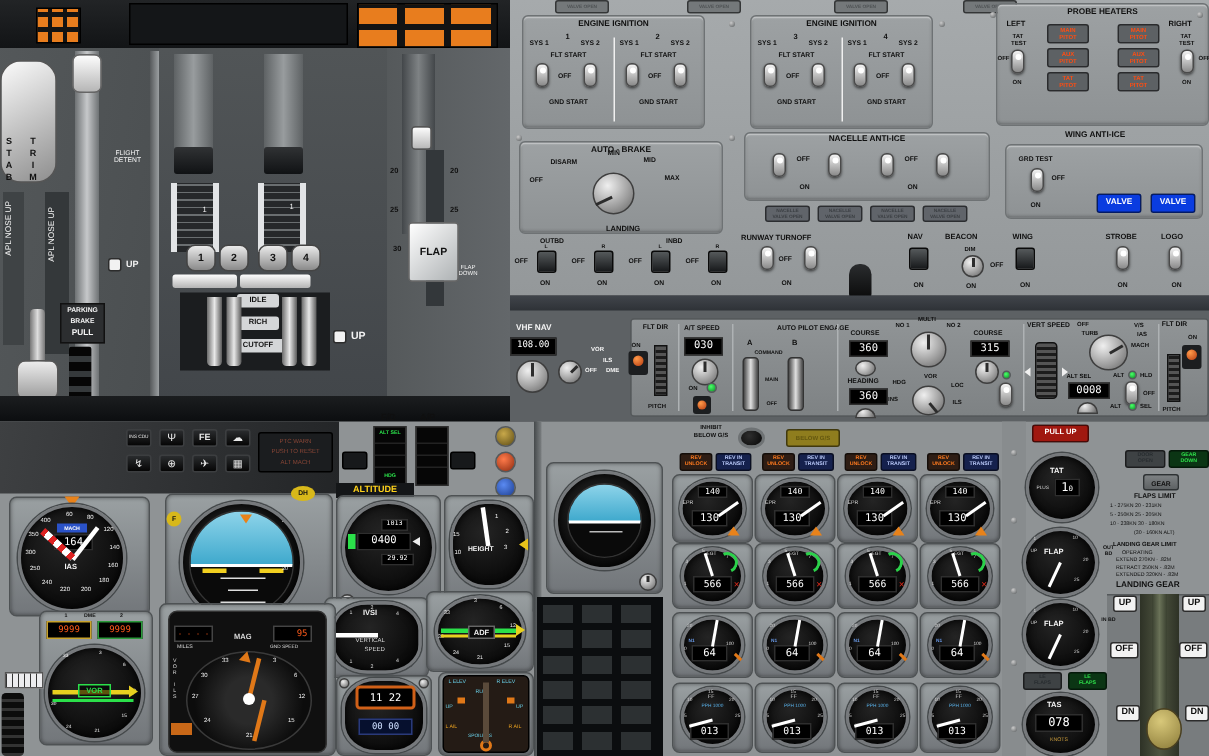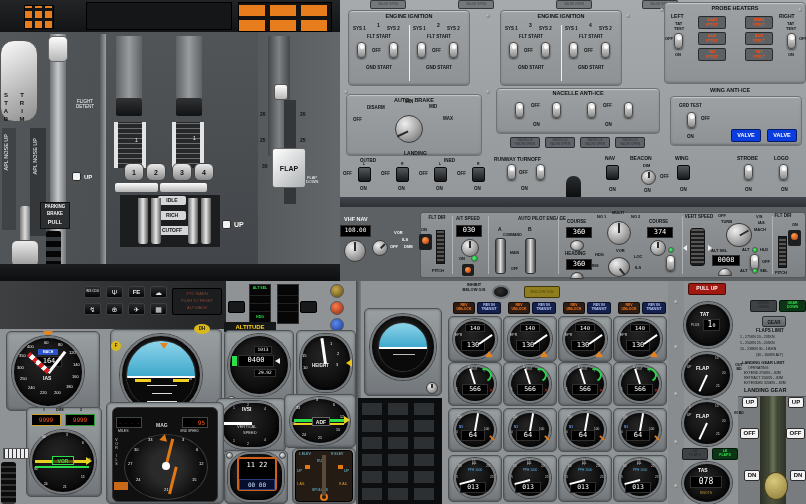--- a/index.html
+++ b/index.html
@@ -365,21 +365,21 @@
     </div>
 <div class="t k b f4" style="left:616px;top:249px">VOR</div>
 <div class="t k b f4" style="left:595px;top:253px">HDG</div>
 <div class="t k b f4" style="left:634px;top:255px">LOC</div>
 <div class="t k b f4" style="left:592px;top:264px">INS</div>
 <div class="t k b f4" style="left:635px;top:266px">ILS</div>
 <div class="kn" style="left:608px;top:257px;width:22px;height:20px">
       <i style="transform:rotate(140deg);transform-origin:1px 9px"></i>
     </div>
 <div class="t k b f45" style="left:649px;top:220px">COURSE</div>
-<div class="dig" style="left:647px;top:227px;width:26px;height:11px;font-size:7px">374</div>
+<div class="dig" style="left:647px;top:227px;width:26px;height:11px;font-size:7px">315</div>
 <div class="kn" style="left:650px;top:240px;width:16px;height:16px">
       <i></i>
     </div>
 <div class="lamp" style="left:668px;top:247px;width:6px;height:6px;background:radial-gradient(circle at 40% 35%,#4aff6a,#0a8a22)"></div>
 <div class="tog" style="left:666px;top:255px"></div>
 <div class="a" style="left:682px;top:216px;width:1px;height:58px;background:#aeb2b4"></div>
 <div class="t k b f45 c" style="left:684px;top:215px;width:30px;white-space:normal">VERT SPEED</div>
 <div class="a ridge" style="left:690px;top:228px;width:15px;height:38px;border:1px solid #111;border-radius:3px"></div>
 <div class="a" style="left:683px;top:245px;width:0;height:0;border-top:3px solid transparent;border-bottom:3px solid transparent;border-right:4px solid #f0f0f0"></div>
 <div class="a" style="left:708px;top:245px;width:0;height:0;border-top:3px solid transparent;border-bottom:3px solid transparent;border-left:4px solid #f0f0f0"></div>
@@ -535,21 +535,21 @@
 <div class="t w f35" style="left:302px;top:434px">24</div>
 <div class="t w f35" style="left:292px;top:423px">30</div>
 <div class="t w f35" style="left:296px;top:407px">33</div>
 <div class="a" style="left:294px;top:419px;width:50px;height:3px;background:#2be04a"></div>
 <div class="a" style="left:344px;top:416px;width:0;height:0;border-top:4px solid transparent;border-bottom:4px solid transparent;border-left:6px solid #e8d020"></div>
 <div class="a" style="left:294px;top:423px;width:50px;height:2px;background:#e8d020"></div>
 <div class="a" style="left:312px;top:417px;width:18px;height:9px;background:#0a0a0a;border:1px solid #666;color:#eee;font-size:5px;text-align:center;line-height:9px;font-weight:bold">ADF</div>
 
 <div class="sq" style="left:224px;top:450px;width:64px;height:54px"></div>
 <div class="gau" style="left:228px;top:452px;width:56px;height:50px;border-radius:40%"></div>
-<div class="a" style="left:237px;top:457px;width:40px;height:34px;background:#000;border:2px solid #d06018;border-radius:3px;color:#fff;font-family:'DejaVu Sans Mono',monospace;font-size:7px;text-align:center;line-height:12px">11 22</div>
+<div class="a" style="left:237px;top:457px;width:40px;height:16px;background:#000;border:2px solid #d06018;border-radius:3px;color:#fff;font-family:'DejaVu Sans Mono',monospace;font-size:7px;text-align:center;line-height:12px">11 22</div>
 <div class="a" style="left:239px;top:479px;width:36px;height:11px;background:#06102e;border:1px solid #2a3a7a;color:#cfe0ff;font-family:'DejaVu Sans Mono',monospace;font-size:6px;text-align:center;line-height:9px">00 00</div>
 <div class="kn" style="left:226px;top:452px;width:7px;height:7px"></div>
 <div class="kn" style="left:279px;top:452px;width:7px;height:7px"></div>
 
 <div class="sq" style="left:292px;top:448px;width:64px;height:56px"></div>
 <div class="a" style="left:295px;top:450px;width:58px;height:52px;background:#241b15;border-radius:4px;border:1px solid #000"></div>
 <div class="t f35" style="left:299px;top:453px;color:#6ad0e8">L ELEV</div>
 <div class="t f35" style="left:331px;top:453px;color:#6ad0e8">R ELEV</div>
 <div class="t f35" style="left:317px;top:460px;color:#6ad0e8">RUD</div>
 <div class="t f35" style="left:297px;top:470px;color:#6ad0e8">UP</div>

